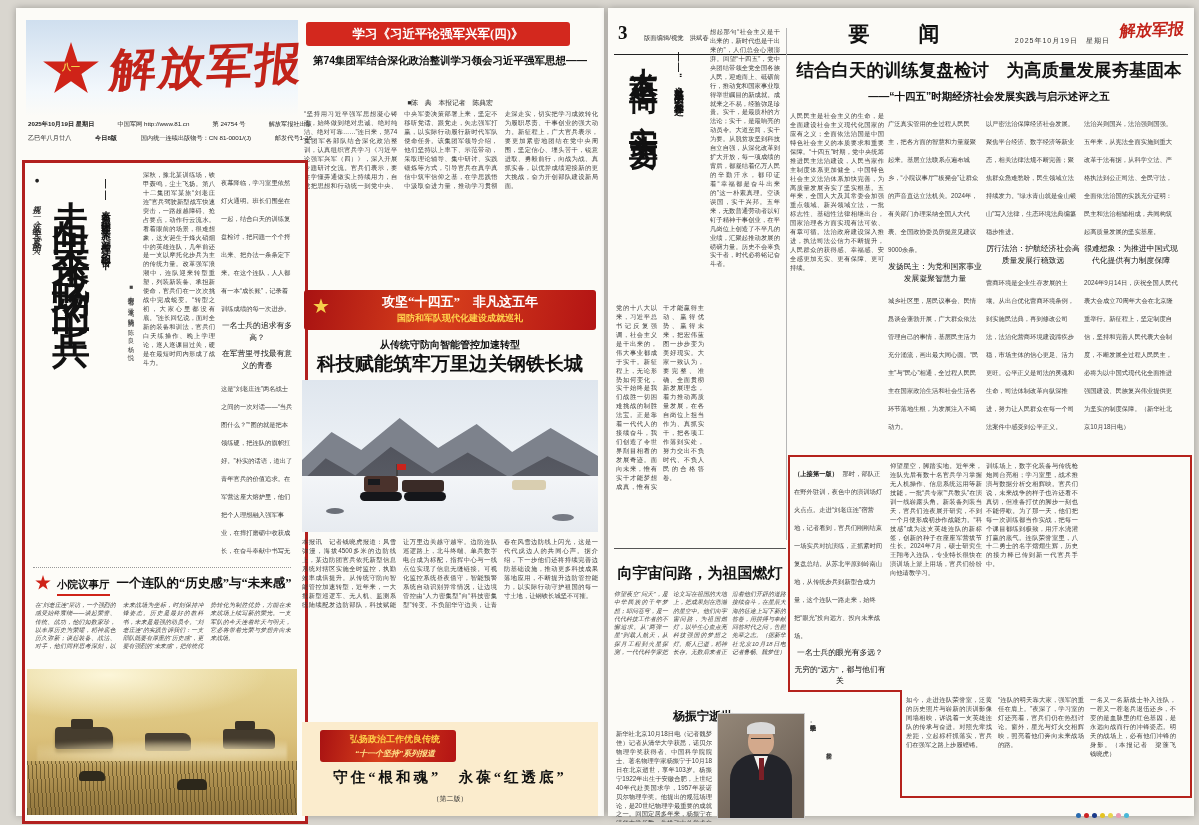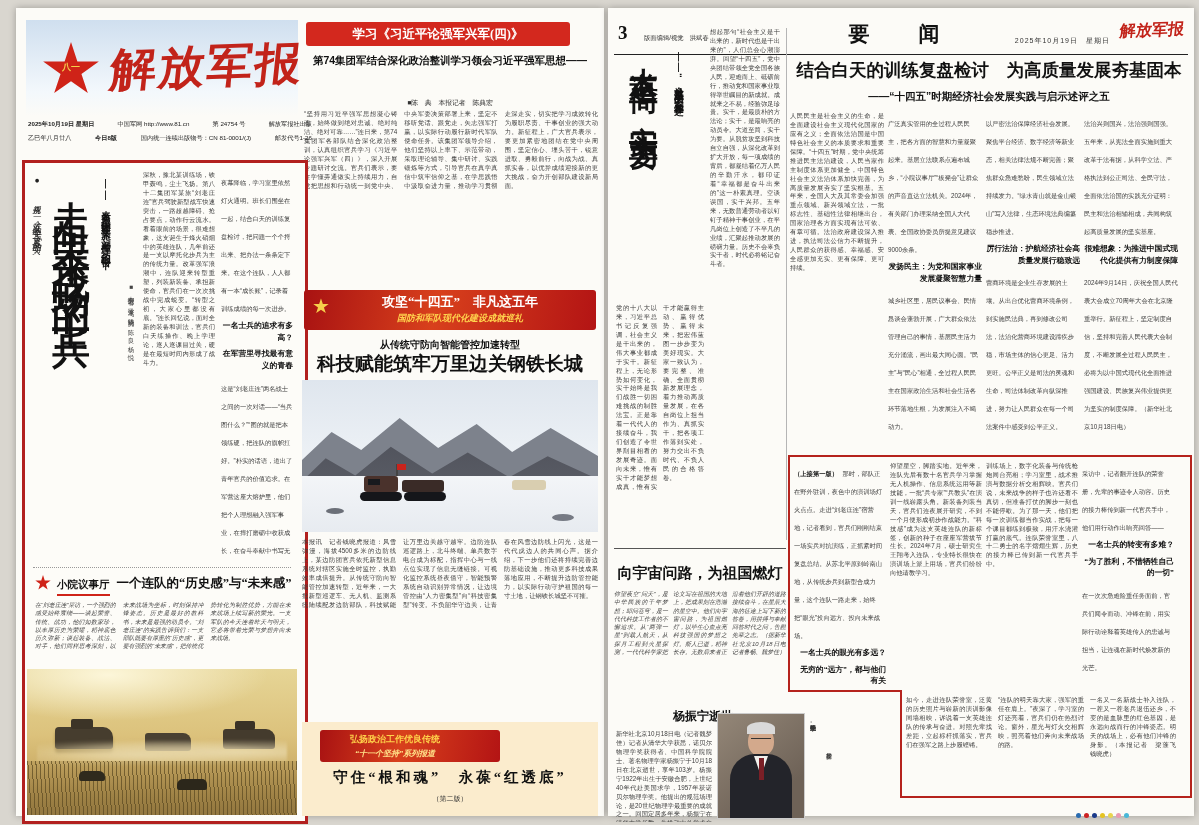--- a/index.html
+++ b/index.html
@@ -9,21 +9,21 @@
   .abs{position:absolute}
   .v{writing-mode:vertical-rl}
   .ctr{text-align:center}
   .b{font-weight:bold}
   .hl{font-family:"Liberation Serif","DejaVu Serif",serif;font-weight:900;color:#111}
   .bt{font-size:6.3px;line-height:1.42;color:#3c3c3c;text-align:justify;overflow:hidden}
   .bts{font-size:5.9px;line-height:1.4;color:#444;text-align:justify;overflow:hidden}
   .c3{column-count:3;column-gap:7px}
   .c2{column-count:2;column-gap:6px}
   .red{color:#c2231a}
-  .colsub{font-size:7.8px;font-weight:bold;color:#111;text-align:right;line-height:1.5;margin:5px 0;column-span:none}
+  .colsub{font-size:7.8px;font-weight:normal;color:#111;text-align:center;line-height:1.5;margin:5px 0;column-span:none}
   .dot{width:5px;height:5px;border-radius:50%;display:inline-block;margin-right:3px}
   .star{clip-path:polygon(50% 0%,61% 35%,98% 35%,68% 57%,79% 91%,50% 70%,21% 91%,32% 57%,2% 35%,39% 35%)}
   .banner-red{background:linear-gradient(100deg,#a81212,#d8401c 45%,#b31414);border-radius:3px;overflow:hidden}
 </style>
 </head>
 <body>
 
 <div class="page" style="left:16px;top:8px;width:588px;height:808px">
 
   <div class="abs" style="left:10px;top:12px;width:272px;height:96px;background:linear-gradient(#cfdfef,#f3f8fc 75%,#fcfbf7)">
@@ -78,21 +78,21 @@
       <div class="abs" style="left:10px;top:70px;width:250px;height:26px;background:radial-gradient(ellipse at 40% 60%,rgba(232,216,170,.85),rgba(232,216,170,0) 70%),radial-gradient(ellipse at 80% 50%,rgba(236,222,180,.8),rgba(236,222,180,0) 70%);filter:blur(1px)"></div>
       <div class="abs" style="left:0;top:92px;width:270px;height:54px;background:repeating-linear-gradient(86deg,rgba(96,78,36,.75) 0 1px,rgba(200,170,100,.15) 1px 4px),linear-gradient(rgba(150,120,60,.3),#8a6f39)"></div>
       <div class="abs" style="left:52px;top:102px;width:26px;height:10px;background:#2f2a1d;border-radius:5px 6px 2px 2px"></div>
       <div class="abs" style="left:150px;top:110px;width:30px;height:11px;background:#2c271b;border-radius:6px 5px 2px 2px"></div>
     </div>
   </div>
 
   <div class="abs banner-red" style="left:288px;top:282px;width:292px;height:40px">
     <span class="abs" style="left:8px;top:4px;font-size:20px;color:#f6cf4b">★</span>
     <div class="abs ctr b" style="left:26px;top:3px;width:260px;font-size:13px;color:#fff;font-family:'Liberation Serif',serif">攻坚“十四五”　非凡这五年</div>
-    <div class="abs ctr" style="left:26px;top:22px;width:260px;font-size:9px;color:#ffd34d;font-style:italic;font-weight:bold">国防和军队现代化建设成就巡礼</div>
+    <div class="abs ctr" style="left:26px;top:22px;width:260px;font-size:9px;color:#ffd34d;font-weight:bold">国防和军队现代化建设成就巡礼</div>
   </div>
   <div class="abs ctr b" style="left:286px;top:330px;width:296px;font-size:10px;color:#111">从传统守防向智能管控加速转型</div>
   <div class="abs ctr hl" style="left:284px;top:343px;width:300px;font-size:19px;white-space:nowrap">科技赋能筑牢万里边关钢铁长城</div>
 
   <div class="abs" style="left:286px;top:372px;width:296px;height:152px;overflow:hidden;background:linear-gradient(#dfe6ee,#eef2f6 55%)">
     <div class="abs" style="left:0;top:18px;width:296px;height:100px;background:#7d828c;clip-path:polygon(0 62%,10% 34%,20% 52%,33% 20%,46% 50%,59% 26%,71% 54%,84% 30%,100% 58%,100% 100%,0 100%)"></div>
     <div class="abs" style="left:0;top:34px;width:296px;height:96px;background:linear-gradient(#4c4e57,#5d6069);clip-path:polygon(0 70%,8% 46%,18% 64%,30% 34%,44% 62%,56% 40%,70% 66%,83% 44%,100% 68%,100% 100%,0 100%)"></div>
     <div class="abs" style="left:0;top:96px;width:296px;height:56px;background:linear-gradient(#f3f5f8,#e7ebf0)"></div>
     <div class="abs" style="left:210px;top:100px;width:34px;height:10px;background:#d9ceb0;border-radius:3px"></div>
     <div class="abs" style="left:58px;top:96px;width:88px;height:30px">
@@ -103,21 +103,21 @@
       <div class="abs" style="left:44px;top:16px;width:42px;height:9px;background:#15161a;border-radius:5px"></div>
       <div class="abs" style="left:36px;top:-12px;width:1.5px;height:12px;background:#444"></div>
       <div class="abs" style="left:37px;top:-12px;width:9px;height:6px;background:#c8231c"></div>
     </div>
     <div class="abs" style="left:24px;top:128px;width:18px;height:6px;background:#6b6f78;border-radius:50%"></div>
     <div class="abs" style="left:250px;top:134px;width:22px;height:7px;background:#767a84;border-radius:50%"></div>
   </div>
   <div class="abs bt c3" style="left:286px;top:530px;width:296px;height:178px">本报讯　记者钱晓虎报道：风雪弥漫，海拔4500多米的边防线上，某边防团官兵依托新型信息系统对辖区实施全时监控，执勤效率成倍提升。从传统守防向智能管控加速转型，近年来，一大批新型巡逻车、无人机、监测系统陆续配发边防部队，科技赋能让万里边关越守越牢。边防连队巡逻路上，北斗终端、单兵数字电台成为标配，指挥中心与一线点位实现了信息无缝链接。可视化监控系统昼夜值守，智能预警系统自动识别异常情况，让边境管控由“人力密集型”向“科技密集型”转变。不负韶华守边关，让青春在风雪边防线上闪光，这是一代代戍边人的共同心声。据介绍，下一步他们还将持续完善边防基础设施，推动更多科技成果落地应用，不断提升边防管控能力，以实际行动守护祖国的每一寸土地，让钢铁长城坚不可摧。</div>
 
   <div class="abs" style="left:286px;top:714px;width:296px;height:94px;background:#fbeccd">
-    <div class="abs banner-red" style="left:18px;top:8px;width:180px;height:32px">
+    <div class="abs banner-red" style="left:18px;top:8px;width:136px;height:32px">
       <div class="abs ctr b" style="left:0;top:3px;width:150px;font-size:9px;color:#ffd24a">弘扬政治工作优良传统</div>
       <div class="abs ctr b" style="left:0;top:18px;width:150px;font-size:8px;color:#ffe38a;font-style:italic">“十一个坚持”系列报道</div>
     </div>
     <div class="abs ctr hl" style="left:0;top:46px;width:296px;font-size:14.5px;letter-spacing:3px;white-space:nowrap">守住“根和魂”　永葆“红透底”</div>
     <div class="abs ctr" style="left:0;top:72px;width:296px;font-size:7px;color:#333">（第二版）</div>
   </div>
 </div>
 
 <div class="page" style="left:608px;top:8px;width:586px;height:808px">
 
@@ -157,26 +157,20 @@
   <div class="abs" style="left:292px;top:682px;width:288px;height:106px;border:2.5px solid #b5231d;border-top:none"></div>
   <div class="abs" style="left:180px;top:682px;width:114px;border-top:2.5px solid #b5231d"></div>
   <div class="abs" style="left:186px;top:454px;width:92px;height:222px;overflow:hidden">
     <span class="bt b" style="color:#111">（上接第一版）</span>
     <span class="bt">那时，部队正在野外驻训，夜色中的演训场灯火点点。走进“刘老庄连”宿营地，记者看到，官兵们刚刚结束一场实兵对抗演练，正抓紧时间复盘总结。从苏北平原到岭南山地，从传统步兵到新型合成力量，这个连队一路走来，始终把“眼光”投向远方、投向未来战场。</span>
     <div class="colsub">一名士兵的眼光有多远？</div>
     <div class="colsub" style="margin-top:0">无穷的“远方”，都与他们有关</div>
   </div>
   <div class="abs bt" style="left:282px;top:454px;width:92px;height:222px">仰望星空，脚踏实地。近年来，连队先后有数十名官兵学习掌握无人机操作、信息系统运用等新技能，一批“兵专家”“兵教头”在演训一线崭露头角。新装备列装当天，官兵们连夜展开研究，不到一个月便形成初步作战能力。“科技感”成为这支英雄连队的新标签，创新的种子在座座军营拔节生长。2024年7月，硕士研究生王翔考入连队，专业特长很快在演训场上派上用场，官兵们纷纷向他请教学习。</div>
   <div class="abs bt" style="left:378px;top:454px;width:92px;height:222px">训练场上，数字化装备与传统枪炮同台亮相；学习室里，战术推演与数据分析交相辉映。官兵们说，未来战争的样子也许还看不真切，但准备打仗的脚步一刻也不能停歇。为了那一天，他们把每一次训练都当作实战，把每一个课目都练到极致，用汗水浇灌打赢的底气。连队荣誉室里，八十二勇士的名字熠熠生辉，历史的接力棒已传到新一代官兵手中。</div>
-  <div class="abs" style="left:474px;top:454px;width:92px;height:222px;overflow:hidden">
-    <span class="bt">采访中，记者翻开连队的荣誉册，先辈的事迹令人动容。历史的接力棒传到新一代官兵手中，他们用行动作出响亮回答——</span>
-    <div class="colsub">一名士兵的转变有多难？</div>
-    <div class="colsub" style="margin-top:0">“为了胜利，不惜牺牲自己的一切”</div>
-    <span class="bt">在一次次急难险重任务面前，官兵们闻令而动、冲锋在前，用实际行动诠释着英雄传人的忠诚与担当，让连魂在新时代焕发新的光芒。</span>
-  </div>
   <div class="abs bt" style="left:298px;top:688px;width:86px;height:94px">如今，走进连队荣誉室，泛黄的历史照片与崭新的演训影像同墙相映，诉说着一支英雄连队的传承与奋进。对照先辈找差距，立起标杆抓落实，官兵们在强军之路上步履铿锵。</div>
   <div class="abs bt" style="left:390px;top:688px;width:86px;height:94px">“连队的明天靠大家，强军的重任在肩上。”夜深了，学习室的灯还亮着，官兵们仍在热烈讨论。窗外，星光与灯火交相辉映，照亮着他们奔向未来战场的路。</div>
   <div class="abs bt" style="left:482px;top:688px;width:86px;height:94px">一名又一名新战士补入连队，一茬又一茬老兵退伍还乡，不变的是血脉里的红色基因，是永远向战而行的冲锋姿态。明天的战场上，必有他们冲锋的身影。（本报记者　梁蓬飞　钱晓虎）</div>
 
   <div class="abs" style="left:6px;top:540px;width:172px;border-top:1px solid #555"></div>
   <div class="abs ctr hl" style="left:2px;top:556px;width:180px;font-size:15px;white-space:nowrap">向宇宙问路，为祖国燃灯</div>
   <div class="abs bts" style="left:6px;top:582px;width:172px;height:108px;column-count:3;column-gap:5px;font-style:italic">仰望夜空“问天”，是中华民族的千年梦想；叩问苍穹，是一代代科技工作者的不懈追求。从“两弹一星”到载人航天，从探月工程到火星探测，一代代科学家把论文写在祖国的大地上，把成果刻在浩瀚的星空中。他们向宇宙问路，为祖国燃灯，以毕生心血点亮科技强国的梦想之灯。斯人已逝，精神长存。无数后来者正沿着他们开辟的道路接续奋斗，在星辰大海的征途上写下新的答卷，用拼搏与奉献回答时代之问，告慰先辈之志。（据新华社北京10月18日电　记者鲁畅、魏梦佳）</div>
 
   <div class="abs ctr hl" style="left:20px;top:700px;width:150px;font-size:12px">杨振宁逝世</div>
   <div class="abs bt" style="left:8px;top:722px;width:96px;height:92px">新华社北京10月18日电（记者魏梦佳）记者从清华大学获悉，诺贝尔物理学奖获得者、中国科学院院士、著名物理学家杨振宁于10月18日在北京逝世，享年103岁。杨振宁1922年出生于安徽合肥，上世纪40年代赴美国求学，1957年获诺贝尔物理学奖。他提出的规范场理论，是20世纪物理学最重要的成就之一。回国定居多年来，杨振宁在清华大学任教，为推动中外学术交流与人才培养作出重要贡献。</div>

